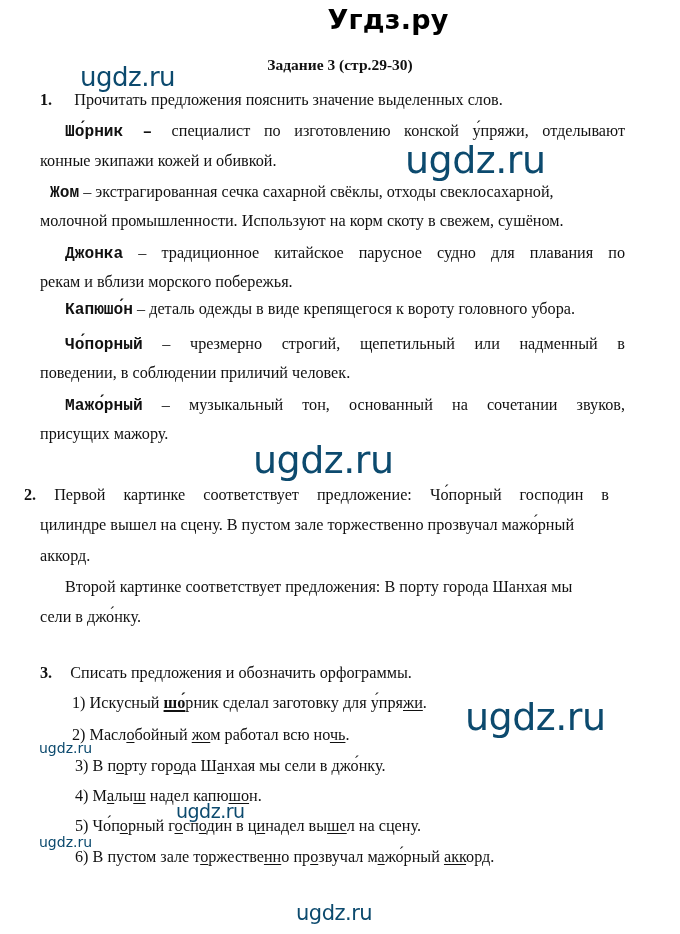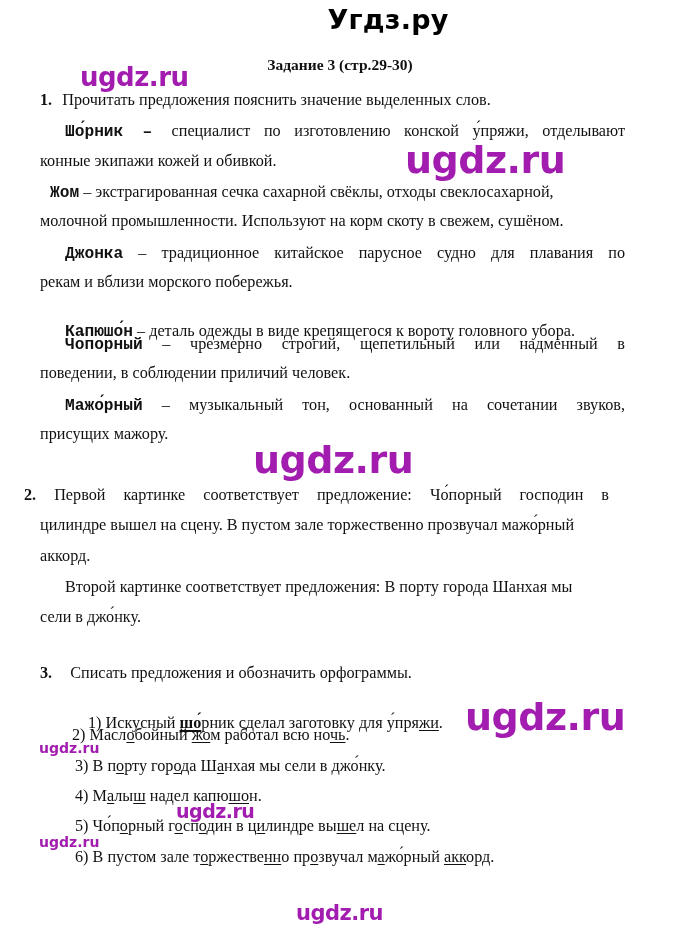--- a/index.html
+++ b/index.html
@@ -7,54 +7,54 @@
   .site-title { position: absolute; top: 4px; left: 0; width: 680px; text-align: center;
     font-family: "DejaVu Sans", sans-serif; font-size: 27px; font-weight: bold; color: #000; letter-spacing: 0.2px; padding-left: 48px; }
   .doc { position: absolute; left: 0; top: 0; width: 680px; font-family: "Liberation Serif", serif; font-size: 16.2px; color: #111; }
   .heading { position: absolute; top: 56px; left: 0; width: 680px; text-align: center; font-weight: bold; font-size: 15.5px; }
   .line { position: absolute; white-space: nowrap; }
   .just { position: absolute; text-align: justify; text-align-last: justify; white-space: normal; }
   .num { font-weight: bold; }
   b { font-weight: bold; font-family: Liberation Mono, monospace; }
   .u { text-decoration: underline; text-decoration-thickness: 1px; text-underline-offset: 2px; }
   .u2 { text-decoration: underline; text-decoration-thickness: 1.5px; text-underline-offset: 2px; font-weight: bold; }
-  .wm { position: absolute; font-family: "DejaVu Sans", sans-serif; font-weight: bold; color: #a21caf; letter-spacing: -0.5px; }
+  .wm { position: absolute; font-family: "DejaVu Sans", sans-serif; font-weight: normal; color: #0c4a6e; letter-spacing: -0.5px; }
   .wm-big { font-size: 38px; }
   .wm-mid { font-size: 22px; }
   .wm-small { font-size: 14px; letter-spacing: 0; }
 </style>
 </head>
 <body>
 
 <div class="site-title">Угдз.ру</div>
 
 <div class="doc">
   <div class="heading">Задание 3 (стр.29-30)</div>
 
   <div class="line" style="top:91px; left:40px;">
     <span class="num">1.</span>
-    <span style="margin-left:6px;">Прочитать предложения пояснить значение выделенных слов.</span>
+    <span style="margin-left:18px;">Прочитать предложения пояснить значение выделенных слов.</span>
   </div>
 
   <div class="just" style="top:122px; left:65px; width:560px;">
     <b>Шо́рник</b><b> – </b><span>специалист по изготовлению конской у́пряжи, отделывают</span>
   </div>
   <div class="line" style="top:152px; left:40px;">конные экипажи кожей и обивкой.</div>
 
   <div class="line" style="top:183px; left:50px;">
     <b>Жом</b><span> – </span><span>экстрагированная сечка сахарной свёклы, отходы свеклосахарной,</span>
   </div>
   <div class="line" style="top:212px; left:40px;">молочной промышленности. Используют на корм скоту в свежем, сушёном.</div>
 
   <div class="just" style="top:244px; left:65px; width:560px;">
     <b>Джонка</b><span> – </span><span>традиционное китайское парусное судно для плавания по</span>
   </div>
   <div class="line" style="top:273px; left:40px;">рекам и вблизи морского побережья.</div>
 
-  <div class="line" style="top:322px; left:65px;">
+  <div class="line" style="top:300px; left:65px;">
     <b>Капюшо́н</b><span> – </span><span>деталь одежды в виде крепящегося к вороту головного убора.</span>
   </div>
 
   <div class="just" style="top:335px; left:65px; width:560px;">
     <b>Чо́порный</b><span> – </span><span>чрезмерно строгий, щепетильный или надменный в</span>
   </div>
   <div class="line" style="top:364px; left:40px;">поведении, в соблюдении приличий человек.</div>
 
   <div class="just" style="top:396px; left:65px; width:560px;">
     <b>Мажо́рный</b><span> – </span><span>музыкальный тон, основанный на сочетании звуков,</span>
@@ -68,34 +68,34 @@
   <div class="line" style="top:516px; left:40px;">цилиндре вышел на сцену. В пустом зале торжественно прозвучал мажо́рный</div>
   <div class="line" style="top:547px; left:40px;">аккорд.</div>
   <div class="line" style="top:578px; left:65px;">Второй картинке соответствует предложения: В порту города Шанхая мы</div>
   <div class="line" style="top:608px; left:40px;">сели в джо́нку.</div>
 
   <div class="line" style="top:664px; left:40px;">
     <span class="num">3.</span>
     <span style="margin-left:14px;">Списать предложения и обозначить орфограммы.</span>
   </div>
 
-  <div class="line" style="top:714px; left:72px;margin-left:16px;">
+  <div class="line" style="top:694px; left:72px;">
     <span>1) Искусный </span><span class="u2">шо́</span><span>рник сделал заготовку для у́пря</span><span class="u">жи</span><span>.</span>
   </div>
   <div class="line" style="top:726px; left:72px;">
     <span>2) Масл</span><span class="u">о</span><span>бойный </span><span class="u">жо</span><span>м работал всю но</span><span class="u">чь</span><span>.</span>
   </div>
   <div class="line" style="top:757px; left:75px;">
     <span>3) В п</span><span class="u">о</span><span>рту гор</span><span class="u">о</span><span>да Ш</span><span class="u">а</span><span>нхая мы сели в джо́нку.</span>
   </div>
   <div class="line" style="top:787px; left:75px;">
     <span>4) М</span><span class="u">а</span><span>лы</span><span class="u">ш</span><span> надел капю</span><span class="u">шо</span><span>н.</span>
   </div>
   <div class="line" style="top:817px; left:75px;">
-    <span>5) Чо́п</span><span class="u">о</span><span>рный г</span><span class="u">о</span><span>сп</span><span class="u">о</span><span>дин в ц</span><span class="u">и</span><span>линдре вы</span><span class="u">ше</span><span>л на сцену.</span>
+    <span>5) Чо́п</span><span class="u">о</span><span>рный г</span><span class="u">о</span><span>сп</span><span class="u">о</span><span>дин в ц</span><span class="u">и</span><span>надел вы</span><span class="u">ше</span><span>л на сцену.</span>
   </div>
   <div class="line" style="top:848px; left:75px;">
     <span>6) В пустом зале т</span><span class="u">о</span><span>ржестве</span><span class="u">нн</span><span>о пр</span><span class="u">о</span><span>звучал м</span><span class="u">а</span><span>жо́рный </span><span class="u">акк</span><span>орд.</span>
   </div>
 </div>
 
 <div class="wm wm-mid" style="top:62px; left:80px; font-size:26px;">ugdz.ru</div>
 <div class="wm wm-big" style="top:138px; left:405px;">ugdz.ru</div>
 <div class="wm wm-big" style="top:438px; left:253px;">ugdz.ru</div>
 <div class="wm wm-big" style="top:695px; left:465px;">ugdz.ru</div>

